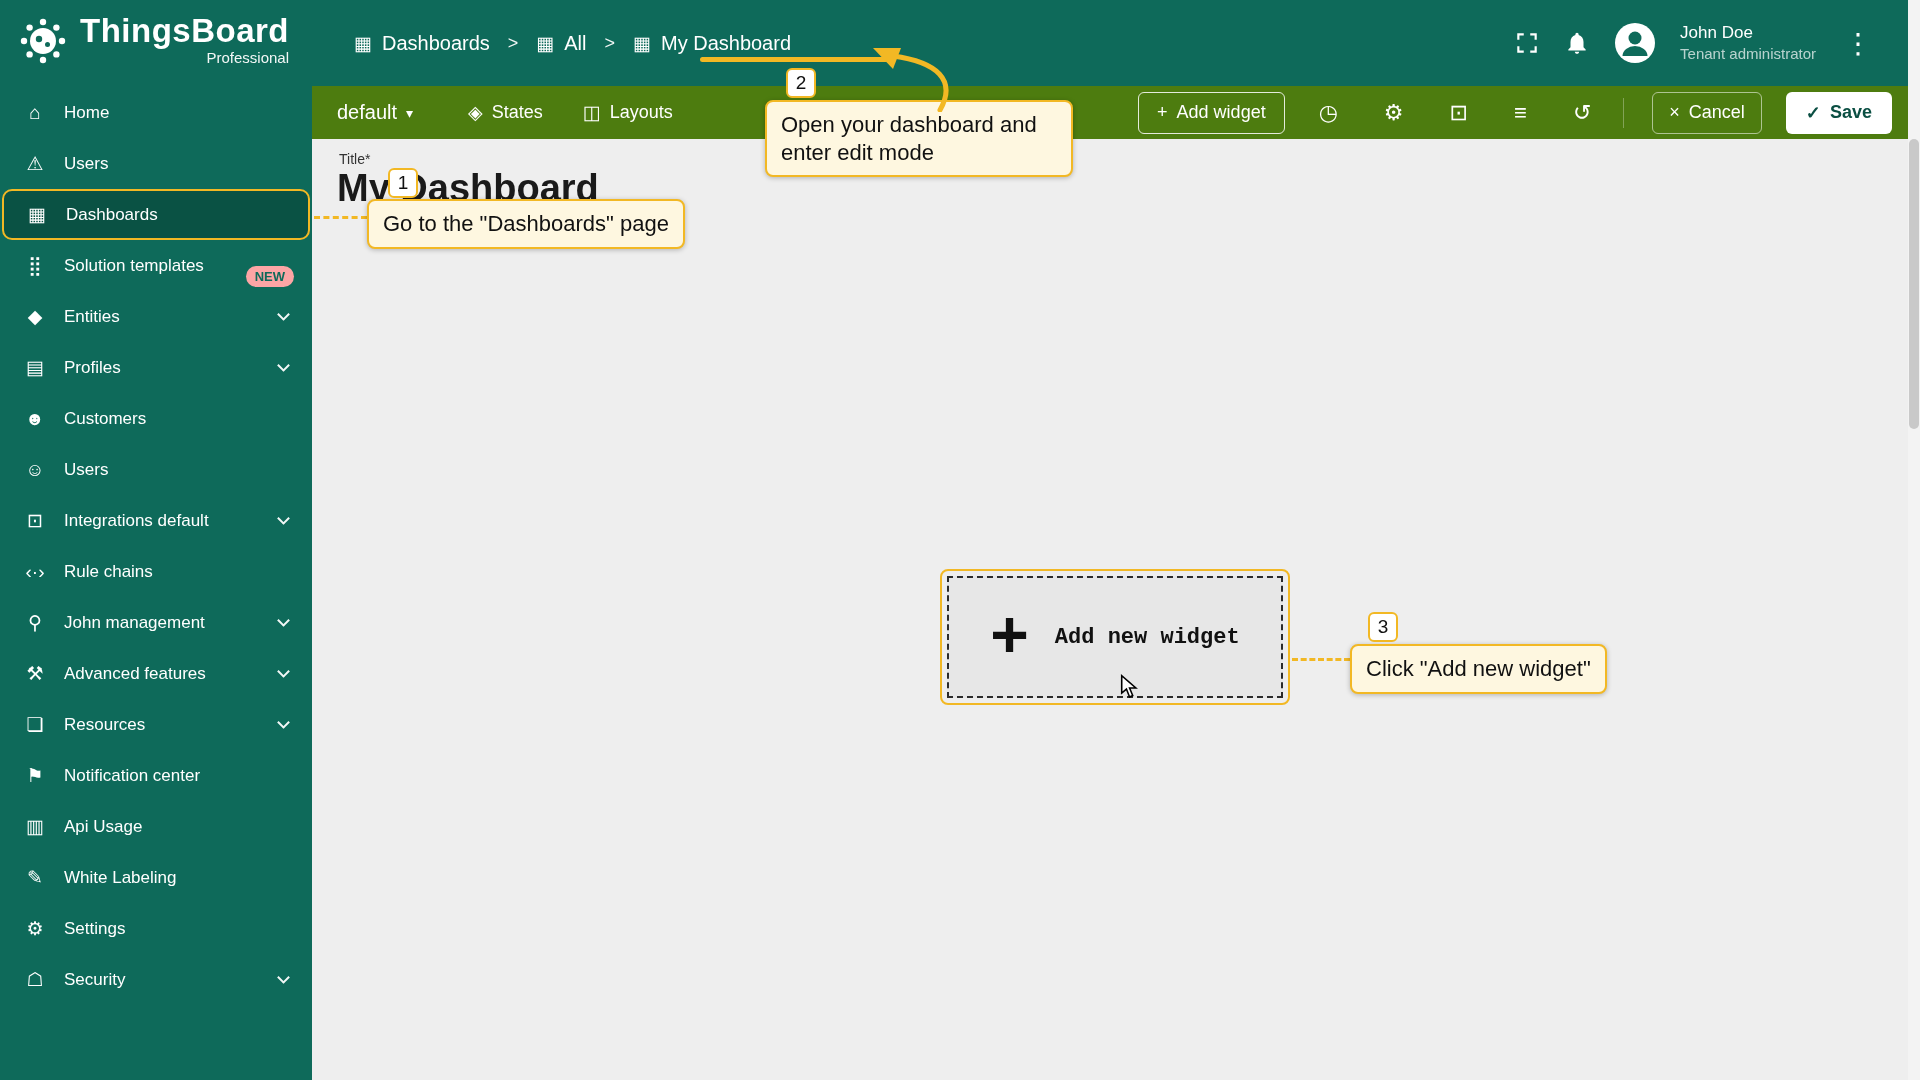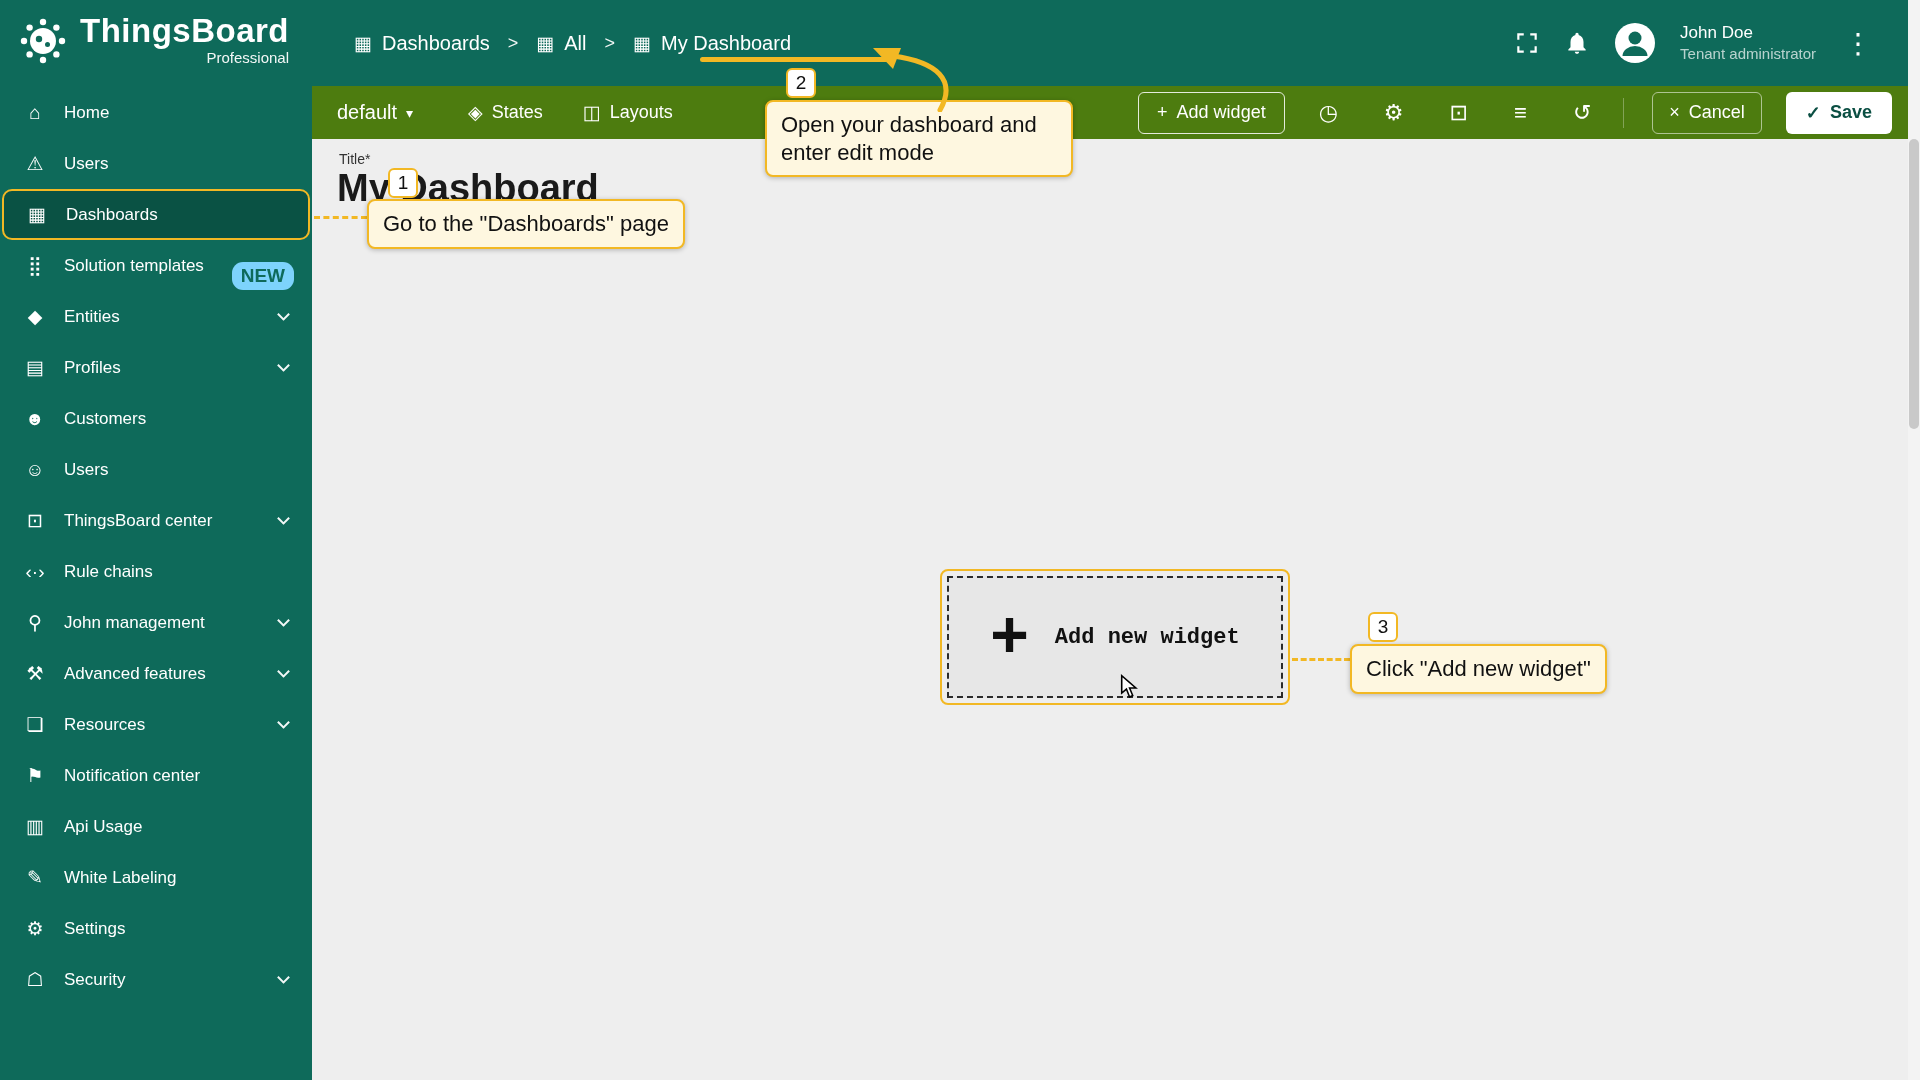--- a/index.html
+++ b/index.html
@@ -73,21 +73,21 @@
     margin:0 2px; padding-left:20px;
   }
   .nav-icon { width:26px; font-size:19px; text-align:center; flex:0 0 26px; }
   .nav-label { flex:1; white-space:nowrap; }
   .chev {
     width:9px; height:9px; border-right:2.5px solid rgba(255,255,255,.95);
     border-bottom:2.5px solid rgba(255,255,255,.95); transform:rotate(45deg);
     margin-right:10px; margin-top:-4px;
   }
   .badge-new {
-    background:#7dd3fc; color:#0e6a5a; font-size:19px; font-weight:bold;
+    background:#fca5a5; color:#0e6a5a; font-size:13px; font-weight:bold;
     border-radius:11px; padding:3px 9px; margin-right:4px;margin-top:21px;
   }
 
   
   .main { position:absolute; left:312px; top:139px; right:0; bottom:0; background:#eeeeee; }
   .title-label { position:absolute; left:27px; top:12px; font-size:14px; color:#333; }
   .title-value { position:absolute; left:25px; top:28px; font-size:38px; font-weight:bold; color:#1a1a1a; cursor:text; }
 
   .widget-outer {
     position:absolute; left:628px; top:430px; width:350px; height:136px;
@@ -269,21 +269,21 @@
   <div class="nav-item">
     <span class="nav-icon">☻</span>
     <span class="nav-label">Customers</span>
   </div>
   <div class="nav-item">
     <span class="nav-icon">☺</span>
     <span class="nav-label">Users</span>
   </div>
   <div class="nav-item">
     <span class="nav-icon">⊡</span>
-    <span class="nav-label">ThingsBoard center</span>
+    <span class="nav-label">Integrations default</span>
     <span class="chev"></span>
   </div>
   <div class="nav-item">
     <span class="nav-icon">‹·›</span>
     <span class="nav-label">Rule chains</span>
   </div>
   <div class="nav-item">
     <span class="nav-icon">⚲</span>
     <span class="nav-label">John management</span>
     <span class="chev"></span>

